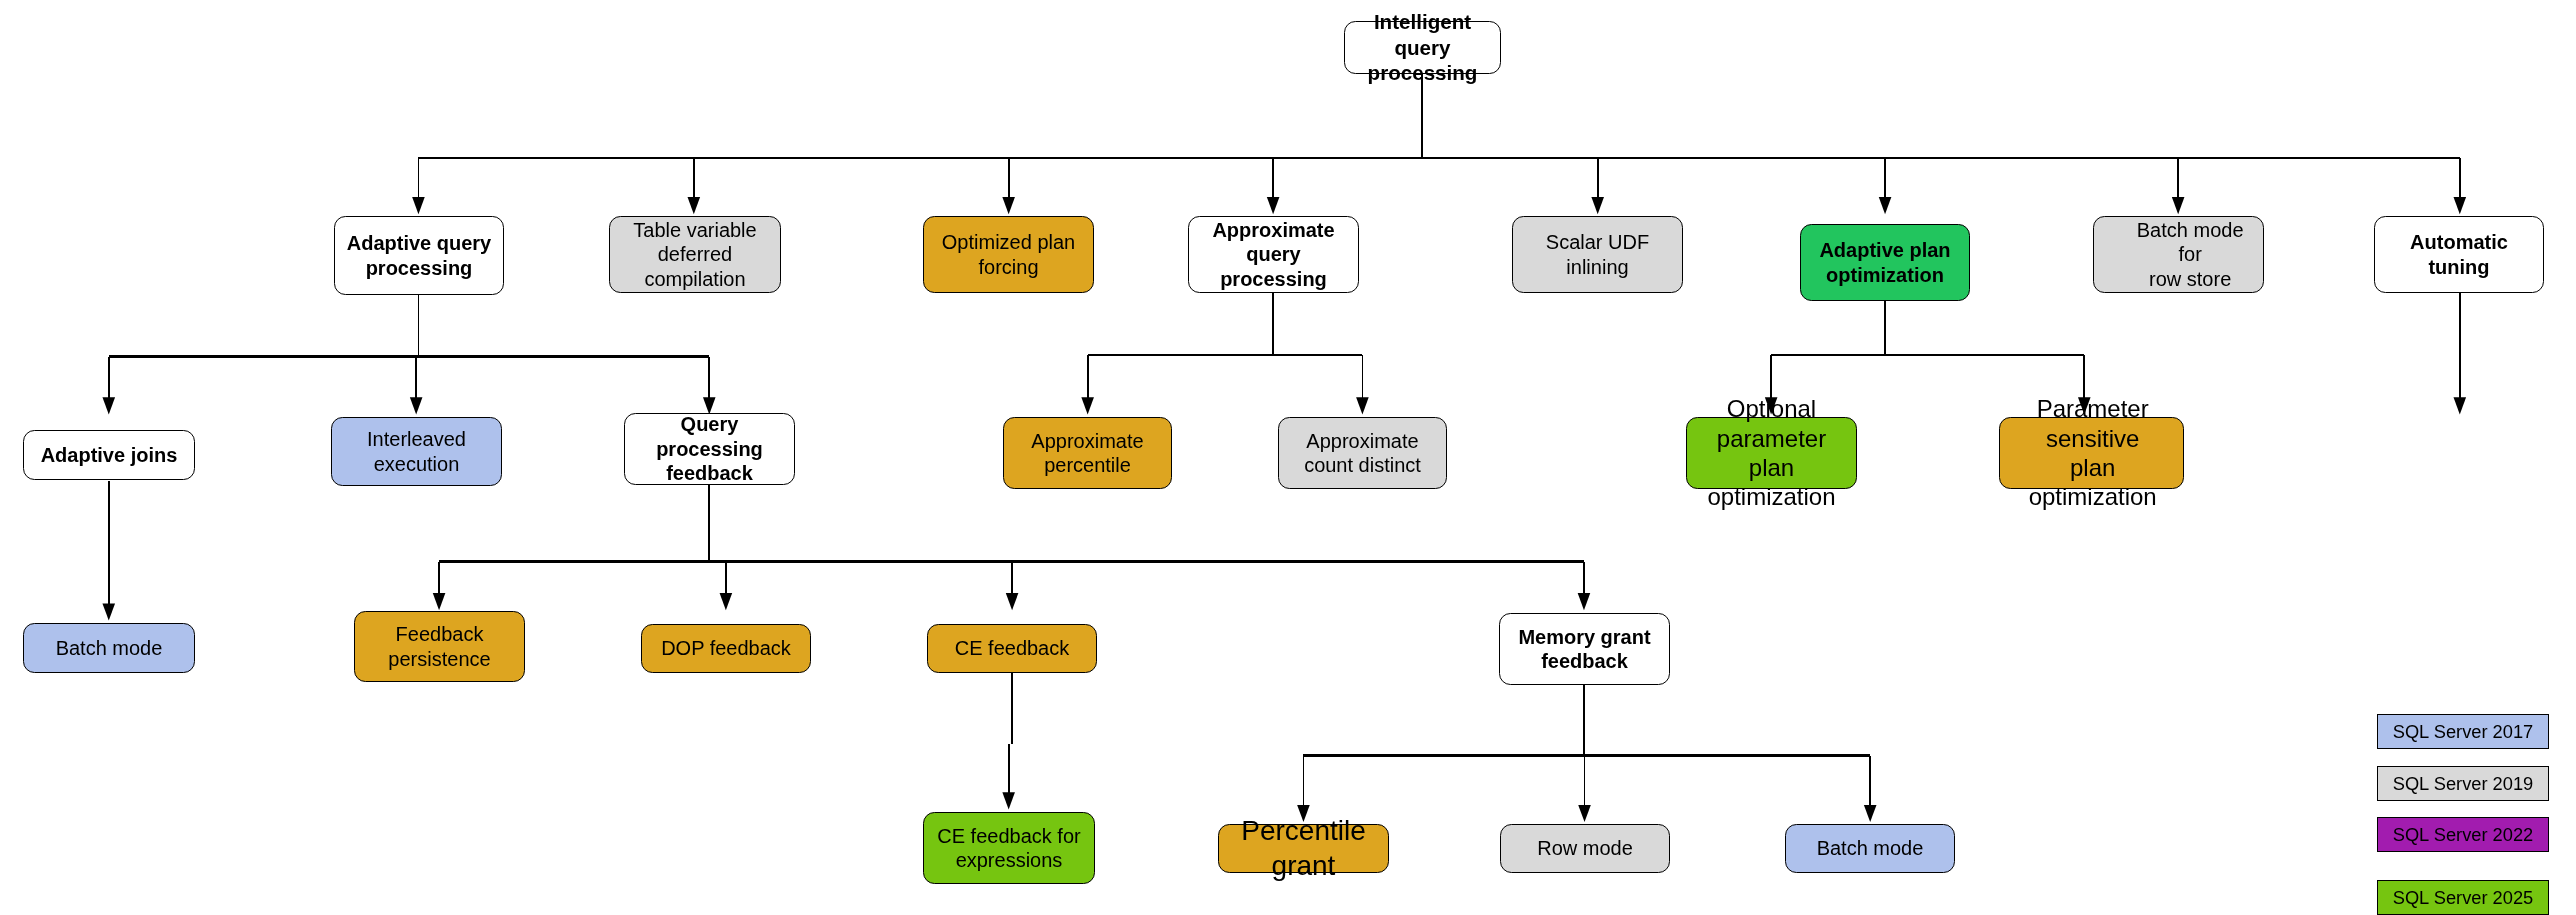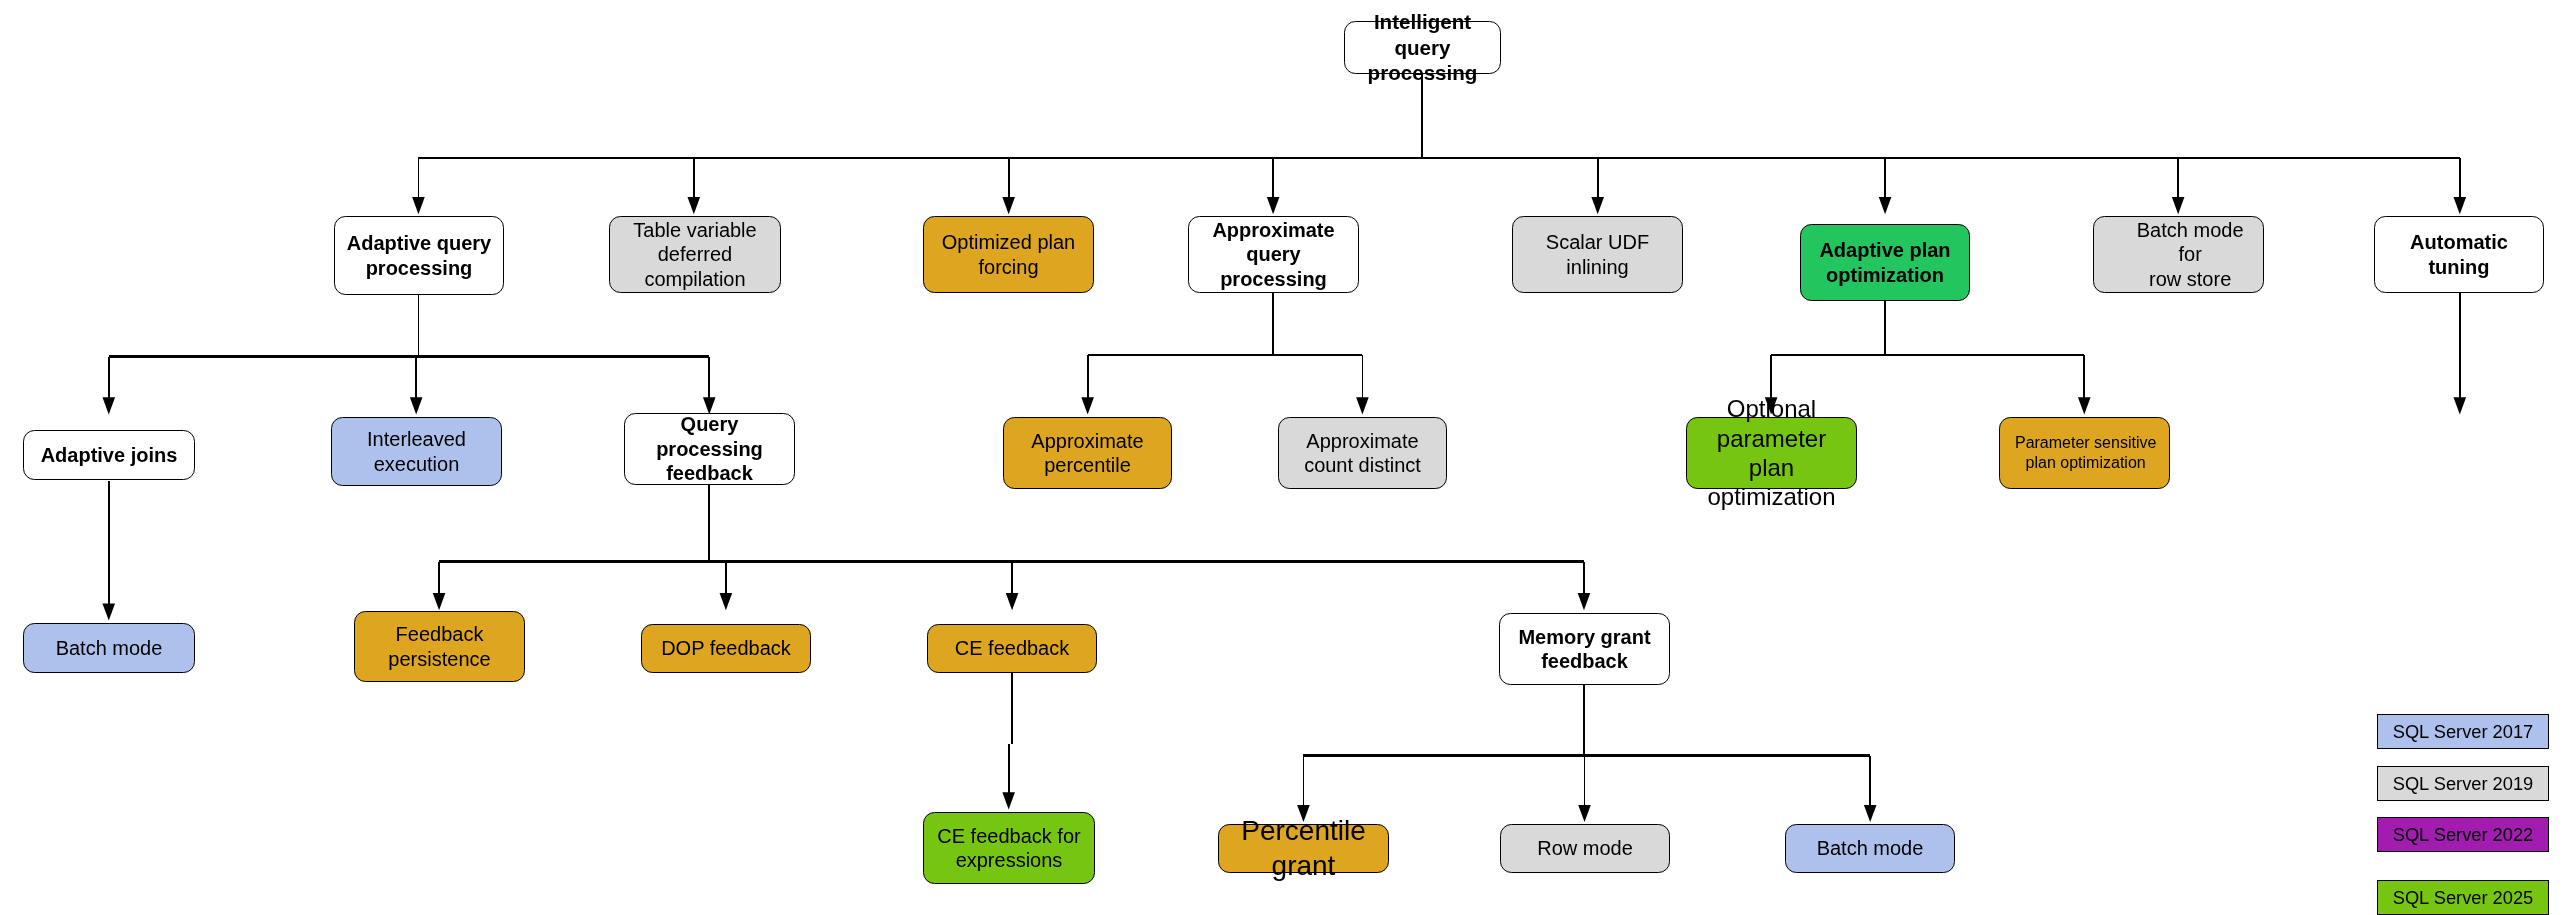--- a/index.html
+++ b/index.html
@@ -152,21 +152,21 @@
       <div class="node" style="left: 331px; top: 417px; width: 171px; height: 69px; background: rgb(174, 193, 236); font-size: 20px;">Interleaved
 execution</div>
       <div class="node bold" style="left: 624px; top: 413px; width: 171px; height: 72px; background: rgb(255, 255, 255); font-size: 20px;">Query processing
 feedback</div>
       <div class="node" style="left: 1003px; top: 417px; width: 169px; height: 72px; background: rgb(221, 165, 32); font-size: 20px;">Approximate
 percentile</div>
       <div class="node" style="left: 1278px; top: 417px; width: 169px; height: 72px; background: rgb(217, 217, 217); font-size: 20px;">Approximate
 count distinct</div>
       <div class="node" style="left: 1686px; top: 417px; width: 171px; height: 72px; background: rgb(118, 197, 16); font-size: 24px;">Optional parameter
 plan optimization</div>
-      <div class="node" style="left: 1999px; top: 417px; width: 171px; height: 72px; background: rgb(221, 165, 32); font-size: 16px; padding-left: 8px;">Parameter sensitive
+      <div class="node" style="left: 1999px; top: 417px; width: 185px; height: 72px; background: rgb(221, 165, 32); font-size: 24px; padding-left: 8px;">Parameter sensitive
 plan optimization</div>
       <div class="node" style="left: 23px; top: 623px; width: 172px; height: 50px; background: rgb(174, 193, 236); font-size: 20px;">Batch mode</div>
       <div class="node" style="left: 354px; top: 611px; width: 171px; height: 71px; background: rgb(221, 165, 32); font-size: 20px;">Feedback
 persistence</div>
       <div class="node" style="left: 641px; top: 624px; width: 170px; height: 49px; background: rgb(221, 165, 32); font-size: 20px;">DOP feedback</div>
       <div class="node" style="left: 927px; top: 624px; width: 170px; height: 49px; background: rgb(221, 165, 32); font-size: 20px;">CE feedback</div>
       <div class="node bold" style="left: 1499px; top: 613px; width: 171px; height: 72px; background: rgb(255, 255, 255); font-size: 20px;">Memory grant
 feedback</div>
       <div class="node" style="left: 923px; top: 812px; width: 172px; height: 72px; background: rgb(118, 197, 16); font-size: 20px;">CE feedback for
 expressions</div>

